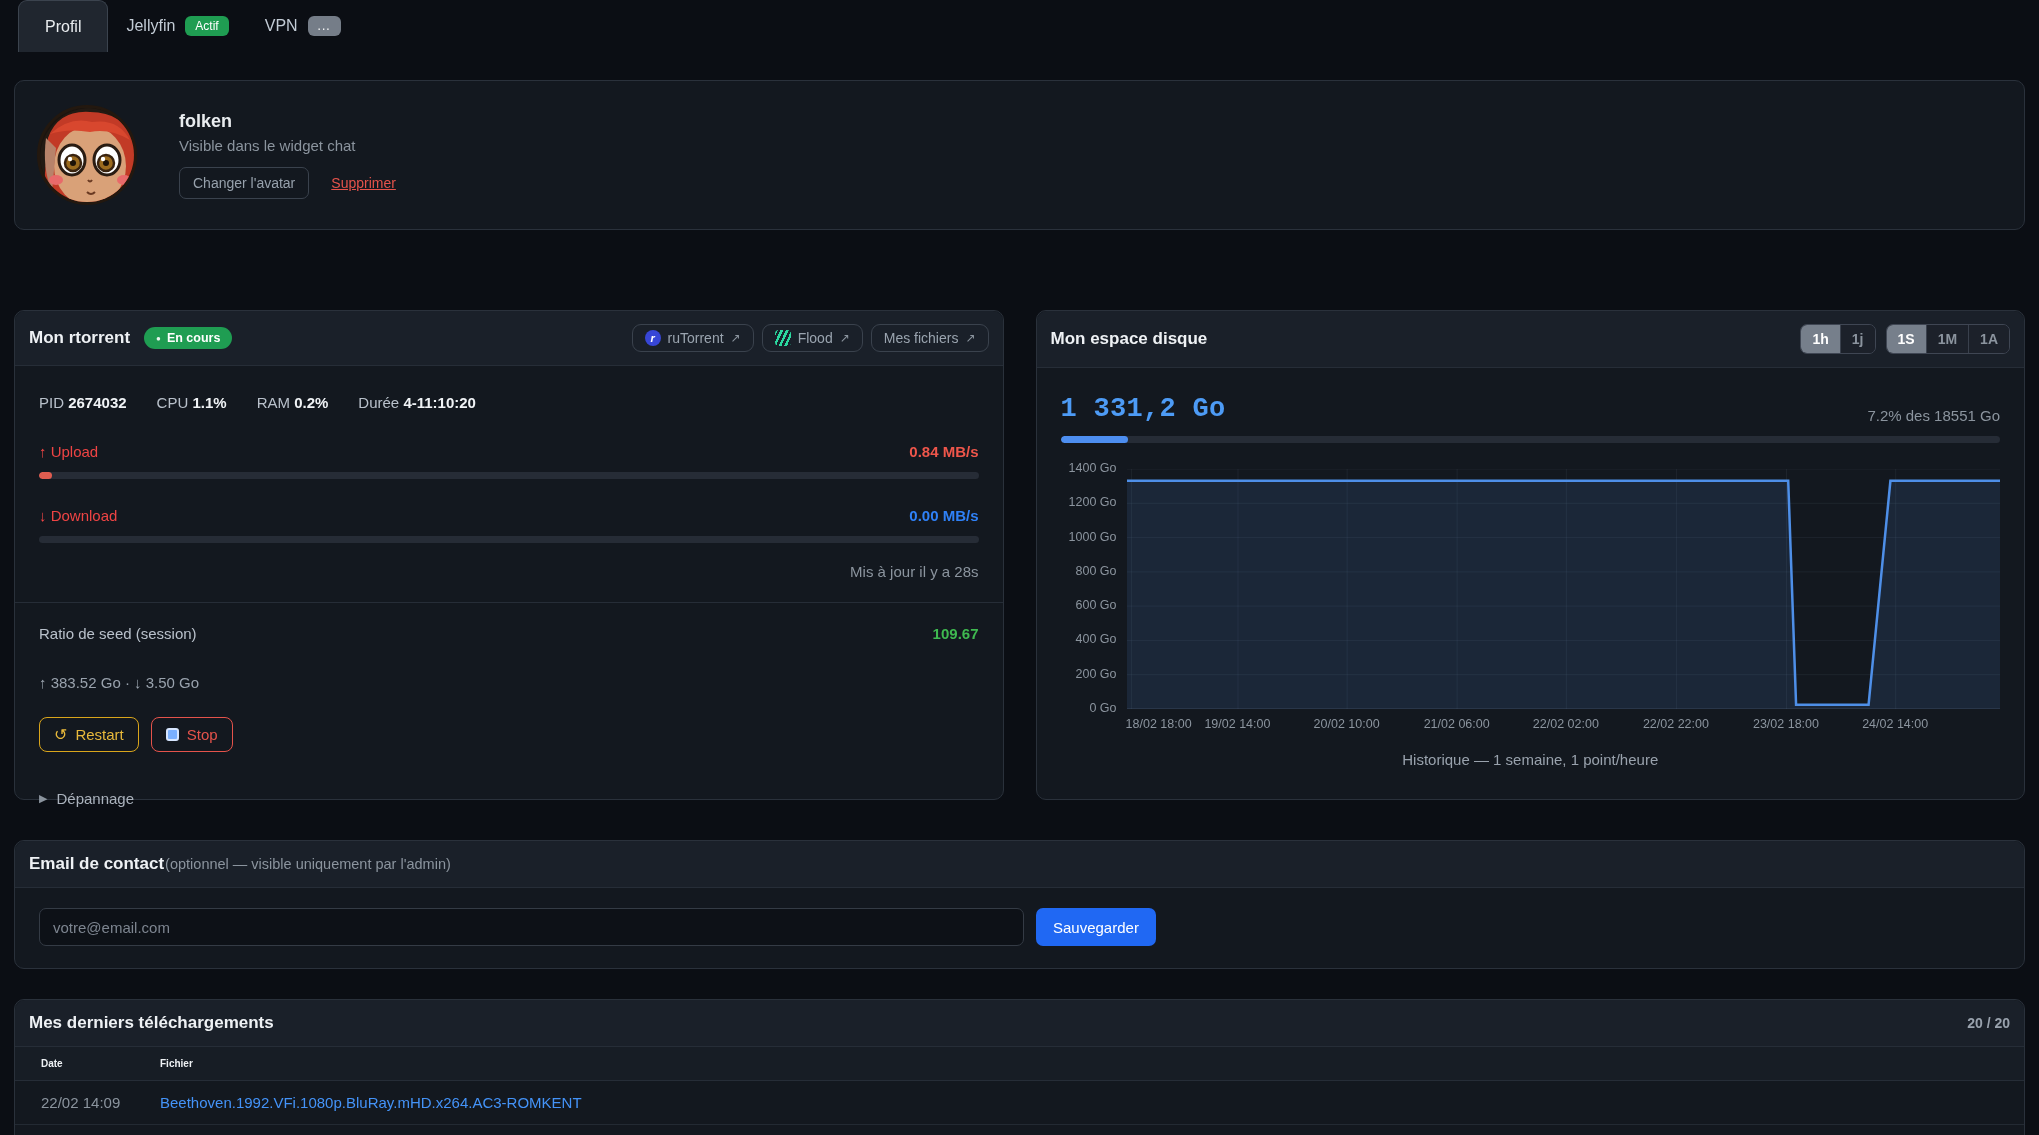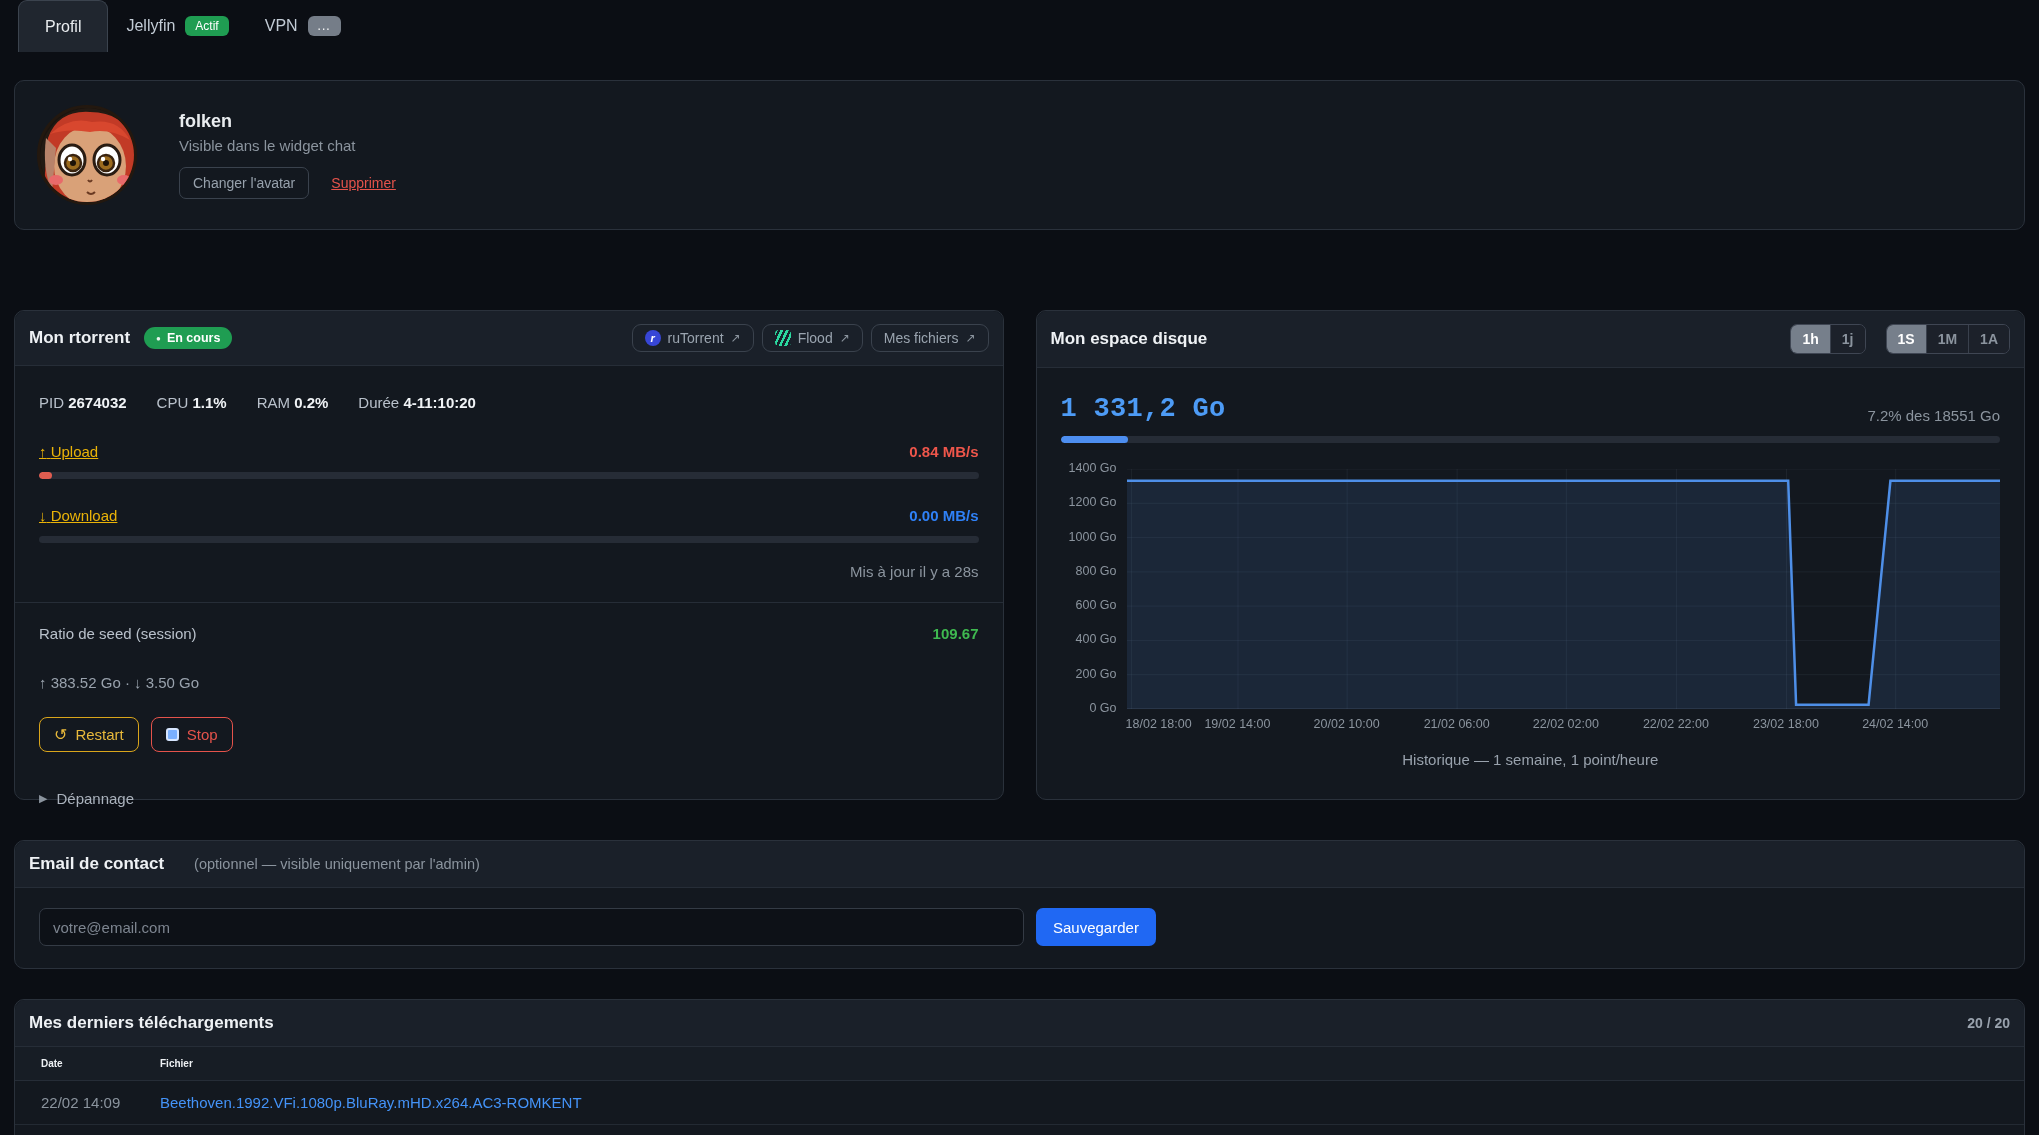--- a/index.html
+++ b/index.html
@@ -59,21 +59,21 @@
              text-align:center; line-height:16px; }
   .pico.flood { border-radius:4px;
     background:repeating-linear-gradient(115deg,#2bd99f 0 2.5px,#17202a 2.5px 5px); }
   .parrow { font-size:12px; color:#8b949e; }
 
   .stats { display:flex; gap:30px; margin-top:20px; font-size:15px; }
   .stat .sl { color:#b9c1cb; }
   .stat b { color:#f0f3f6; }
 
   .xfer-row { display:flex; justify-content:space-between; align-items:center; margin-top:32px; }
-  .xfer-label { color:#eab308;text-decoration:underline; }
+  .xfer-label { color:#ef4444; }
   .val-up   { color:#ef564b; font-weight:bold; }
   .val-down { color:#2f81f7; font-weight:bold; }
   .bar { height:7px; background:#262c36; border-radius:4px; margin-top:12px; overflow:hidden; }
   .bar > i { display:block; height:100%; border-radius:4px; }
   .bar .fill-red  { background:#e05d50; }
   .bar .fill-blue { background:#4d8ef0; }
 
   .updated { text-align:right; color:#8b949e; margin-top:20px; }
   .divider { border-top:1px solid #262d37; margin:22px -24px 0 -24px; }
   .ratio-row { display:flex; justify-content:space-between; margin-top:22px; }
@@ -87,42 +87,42 @@
                  font-family:inherit; }
   .btn-restart { border:1px solid #d9a51b; color:#e8b93b; }
   .btn-restart .rg { font-size:16px; }
   .btn-stop { border:1px solid #e5534b; color:#e5534b; }
   .stop-ico { width:13px; height:13px; background:#7ab0ff; border:2px solid #d7e6ff;
               border-radius:3px; display:inline-block; }
   .collapse { margin-top:38px; color:#aab2bc; cursor:pointer; display:flex; align-items:center; gap:9px; }
   .collapse .caret { font-size:11px; color:#8b949e; }
 
   
-  .ranges { margin-left:auto; display:flex; gap:20px; }
+  .ranges { margin-left:auto; display:flex; gap:10px; }
   .rgroup { display:flex; border:1px solid #3f4653; border-radius:7px; overflow:hidden; }
   .rbtn { background:#1c212a; border:none; color:#8b949e; font-size:14px; font-weight:bold;
           padding:6px 11px; cursor:pointer; font-family:inherit; border-right:1px solid #3a414d; }
   .rbtn:last-child { border-right:none; }
   .rbtn.on { background:#767f8b; color:#fff; }
   .usage-row { display:flex; justify-content:space-between; align-items:flex-end; margin-top:18px; }
   .disk-num { font-size:27px; font-weight:bold; color:#4d9bf5; letter-spacing:.3px;font-family:Liberation Mono, monospace; }
   .disk-quota { color:#8b949e; font-size:15px; }
   .chart-wrap { display:flex; margin-top:26px; }
   .yaxis { width:66px; position:relative; height:240px; flex:none; }
   .ytick { position:absolute; right:10px; color:#8b949e; font-size:12.5px; white-space:nowrap; }
   .plot-area { flex:1; position:relative; }
   .plot-area svg { display:block; width:100%; height:240px; }
   .xaxis { position:relative; height:24px; margin-top:8px; }
   .xtick { position:absolute; transform:translateX(-50%); color:#8b949e; font-size:12.5px; white-space:nowrap; }
   .xtick:first-child { transform:translateX(-8%); }
   .chart-caption { text-align:center; color:#99a2ad; margin-top:10px; font-size:15px; }
 
   
   .email-card { margin-top:40px; }
-  .email-sub { color:#8b949e; font-size:14.5px; margin-left:30px; font-weight:normal; }
+  .email-sub { color:#8b949e; font-size:14.5px; margin-left:1px; font-weight:normal; }
   .email-body { padding:20px 24px 22px 24px; display:flex; gap:12px; }
   .email-input { width:985px; height:38px; background:#0d1117; border:1px solid #343b45;
                  border-radius:7px; color:#c9d1d9; padding:0 13px; font-size:15px;
                  font-family:inherit; }
   .email-input::placeholder { color:#7d8590; }
   .btn-primary { background:#2068f3; color:#fff; border:none; border-radius:7px;
                  padding:8px 17px; font-size:15px; cursor:pointer; font-family:inherit; }
 
   
   .dl-card { margin-top:30px; min-height:230px; }

